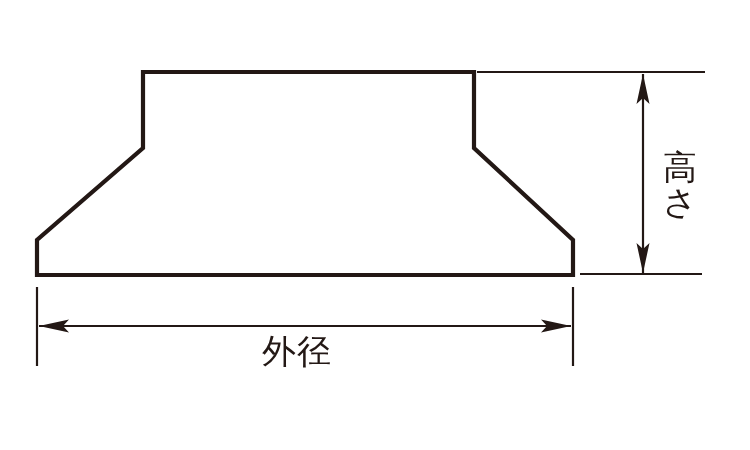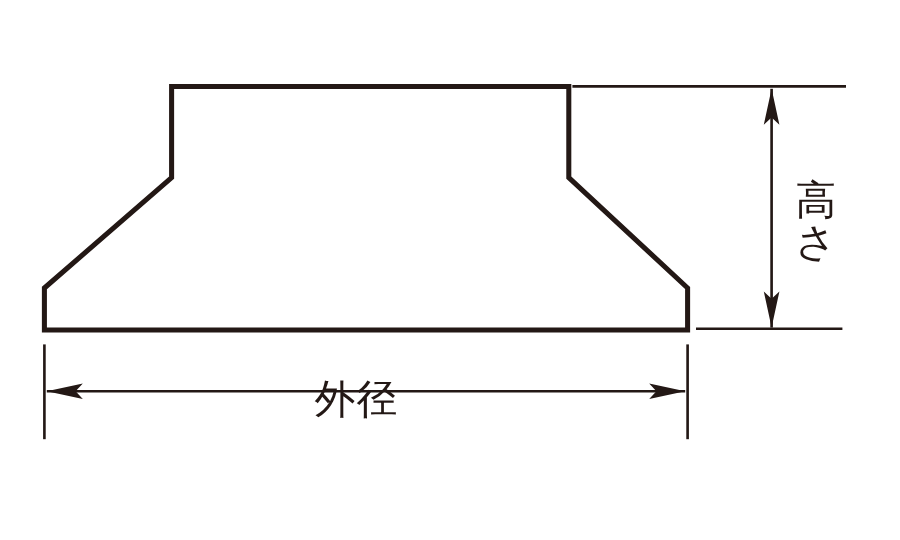--- a/index.html
+++ b/index.html
@@ -88,15 +88,15 @@
     <polygon class="arrow-head" points="643,273 636.5,243 643,249 649.5,243" fill="#231815"></polygon>
 
     <line class="dim-line" x1="39" y1="326" x2="571" y2="326" stroke="#231815"></line>
     <polygon class="arrow-head" points="39,326 69,319.5 63,326 69,332.5" fill="#231815"></polygon>
     <polygon class="arrow-head" points="571,326 541,319.5 547,326 541,332.5" fill="#231815"></polygon>
 
   </svg>
 
   <div class="label-vertical" style="left: 660px; top: 150px; width: 40px; color: rgb(35, 24, 21);"><div>高</div><div>さ</div></div>
 
-  <div class="label-horizontal" style="left: 262px; top: 316px; color: rgb(35, 24, 21);">外径</div>
+  <div class="label-horizontal" style="left: 262px; top: 334px; color: rgb(35, 24, 21);">外径</div>
 
 </div>
 
 </body></html>

